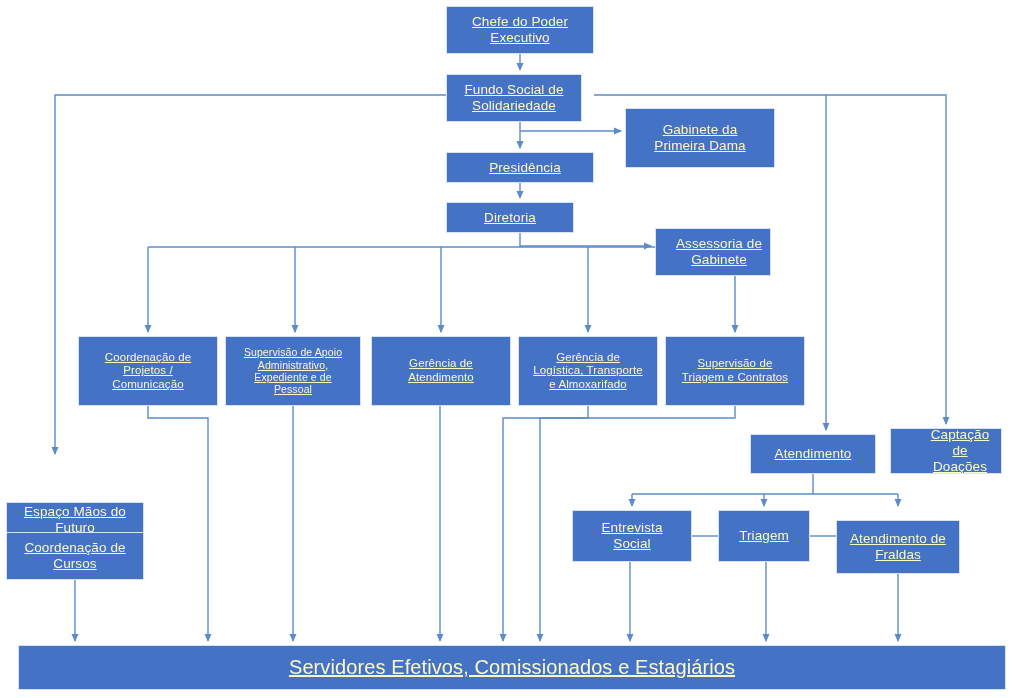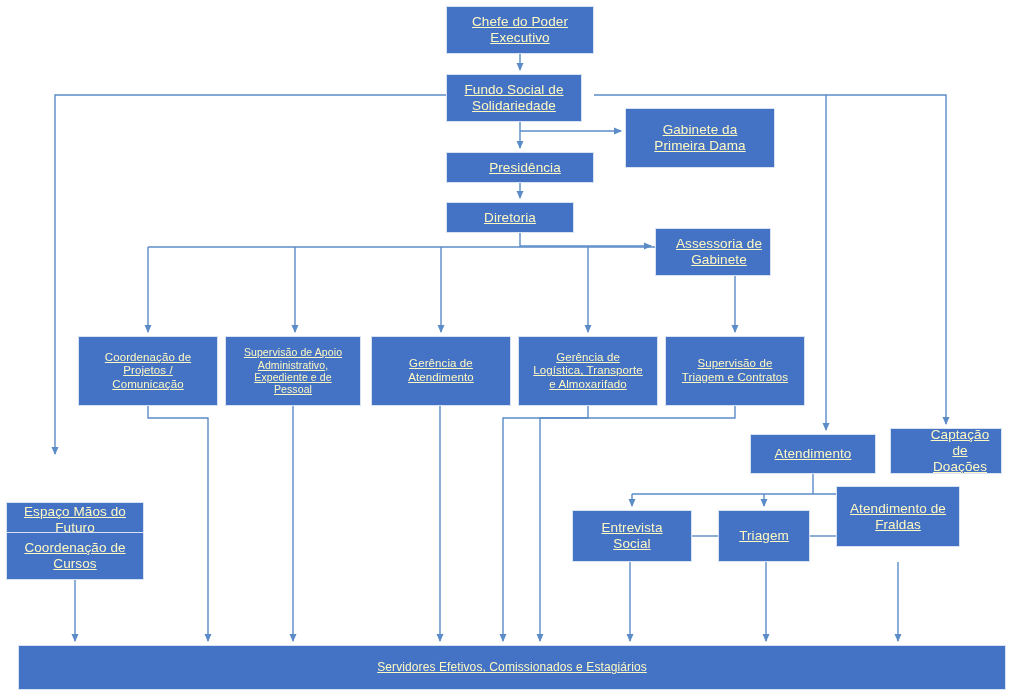--- a/index.html
+++ b/index.html
@@ -37,21 +37,21 @@
     text-align: center;
     line-height: 1.18;
     padding: 2px 4px;
     white-space: pre-line;
     letter-spacing: 0.1px;
     text-decoration: underline;
   }
   .node.sz-md  { font-size: 13.5px; }
   .node.sz-sm  { font-size: 11.5px; }
   .node.sz-xs  { font-size: 10.5px; }
-  .node.sz-lg  { font-size: 12px; }
+  .node.sz-lg  { font-size: 20px; }
 </style>
 </head>
 <body>
 
 <div id="chart-root">
 
   <svg id="connector-layer" viewBox="0 0 1024 698" width="1024" height="698" xmlns="http://www.w3.org/2000/svg">
     <defs>
       <marker id="arrow" markerWidth="7" markerHeight="7" refX="5.2" refY="3" orient="auto" markerUnits="strokeWidth">
         <path d="M0,0.4 L6,3 L0,5.6 z" fill="#5b8cc8"></path>
@@ -131,18 +131,18 @@
       <div class="node sz-md" style="left: 750px; top: 434px; width: 126px; height: 40px;">Atendimento</div>
       <div class="node sz-md" style="left: 890px; top: 428px; width: 112px; height: 46px; padding-left: 32px;">Captação de
 Doações</div>
       <div class="node sz-md" style="left: 6px; top: 458px; width: 138px; height: 36px; margin-top: 44px;">Espaço Mãos do
 Futuro</div>
       <div class="node sz-md" style="left: 6px; top: 532px; width: 138px; height: 48px;">Coordenação de
 Cursos</div>
       <div class="node sz-md" style="left: 572px; top: 510px; width: 120px; height: 52px;">Entrevista
 Social</div>
       <div class="node sz-md" style="left: 718px; top: 510px; width: 92px; height: 52px;">Triagem</div>
-      <div class="node sz-md" style="left: 836px; top: 486px; width: 124px; height: 61px; text-align: center;">Atendimento de
+      <div class="node sz-md" style="left: 836px; top: 520px; width: 124px; height: 54px; text-align: center;">Atendimento de
 Fraldas</div>
       <div class="node sz-lg" style="left: 18px; top: 645px; width: 988px; height: 45px;">Servidores Efetivos, Comissionados e Estagiários</div>
     </div>
 
 </div>
 
 </body></html>

